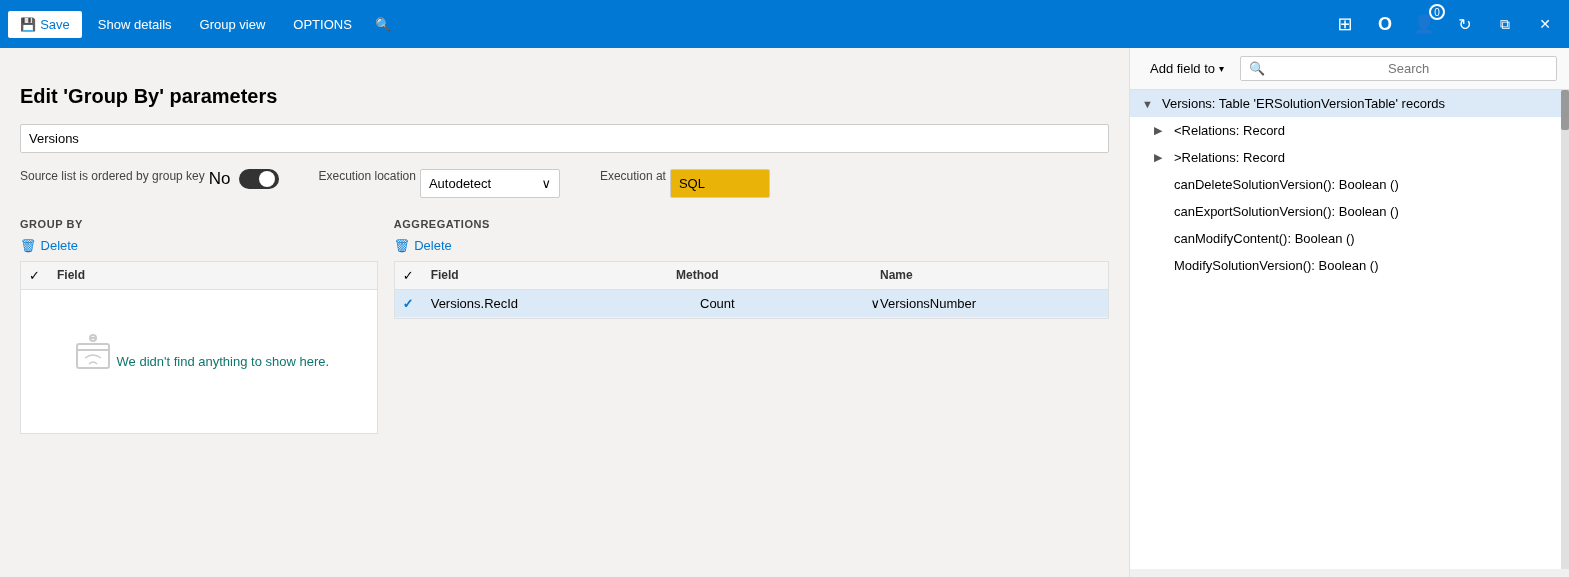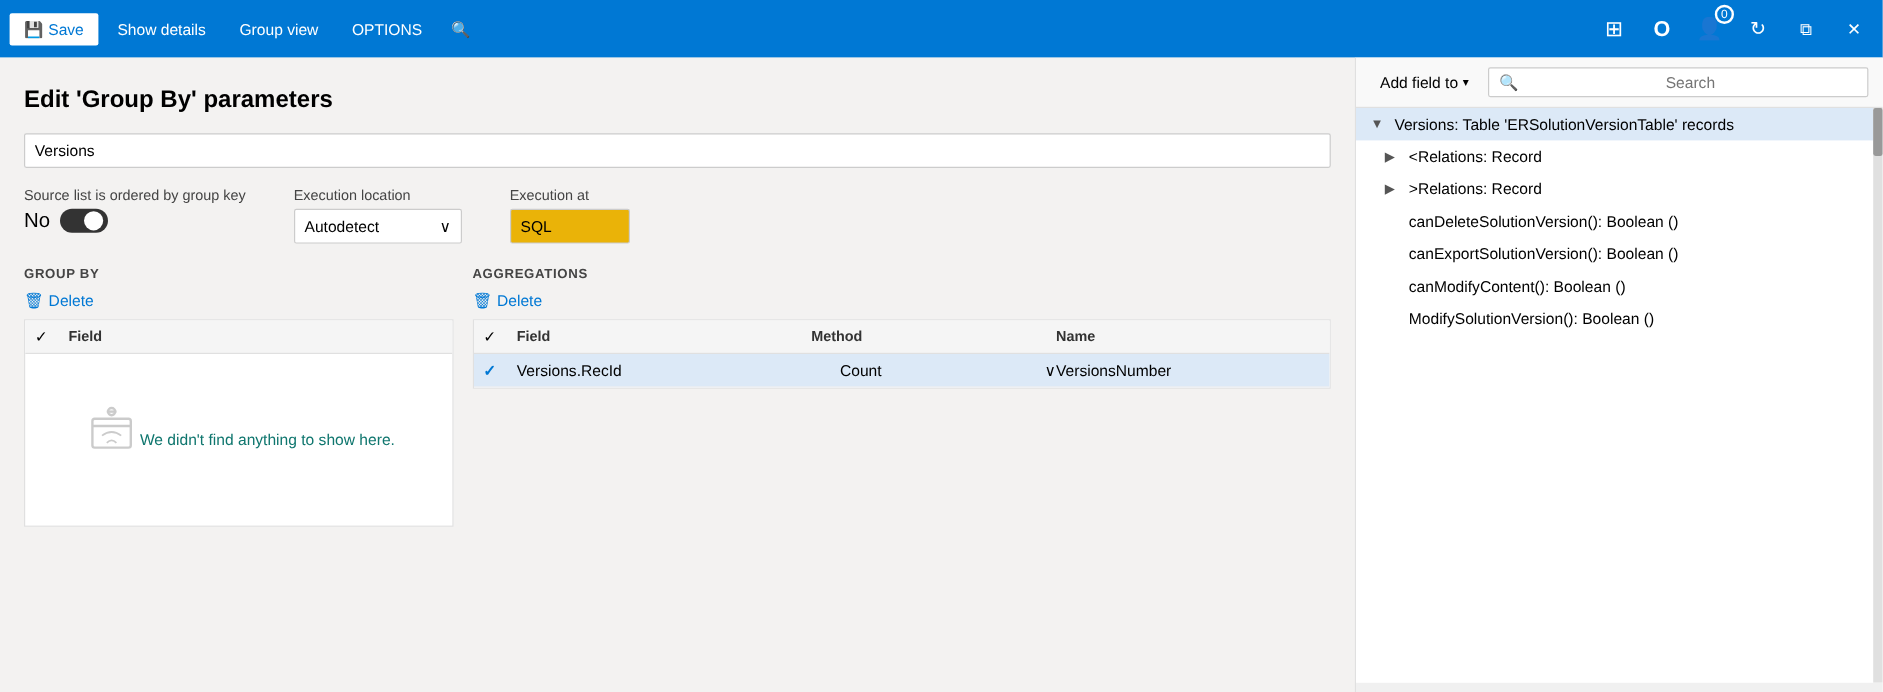--- a/index.html
+++ b/index.html
@@ -34,33 +34,33 @@
       border-radius: 50%; width: 16px; height: 16px;
       display: flex; align-items: center; justify-content: center;
       border: 2px solid #fff;
     }
     .icon-wrap { position: relative; }
 
     
     .main { display: flex; height: calc(577px - 48px); }
 
     
-    .editor-panel { flex: 1; padding: 24px 20px; overflow-y: auto; background: #f3f2f1; }
+    .editor-panel { flex: 1; padding: 24px 20px; overflow-y: auto; background: #f3f2f1; margin-top: 13px; }
 
     .page-title { font-size: 20px; font-weight: 600; margin-bottom: 16px; }
 
     .label-sm { font-size: 12px; color: #444; margin-bottom: 4px; }
     .input-field {
       width: 100%; border: 1px solid #ccc; background: #fff;
       padding: 6px 8px; font-size: 13px; border-radius: 2px;
       margin-bottom: 16px;
     }
 
     .row-options { display: flex; gap: 40px; align-items: flex-start; margin-bottom: 20px; }
-    .option-group { display: flex; flex-direction: column; gap: 4px; }
+    .option-group { display: flex; flex-direction: row; gap: 4px; }
     .option-label { font-size: 12px; color: #444; }
 
     .toggle-wrap { display: flex; align-items: center; gap: 8px; }
     .toggle {
       width: 40px; height: 20px; background: #333; border-radius: 10px;
       position: relative; cursor: pointer;
     }
     .toggle-knob {
       width: 16px; height: 16px; background: #fff; border-radius: 50%;
       position: absolute; top: 2px; left: 20px; transition: left 0.2s;

